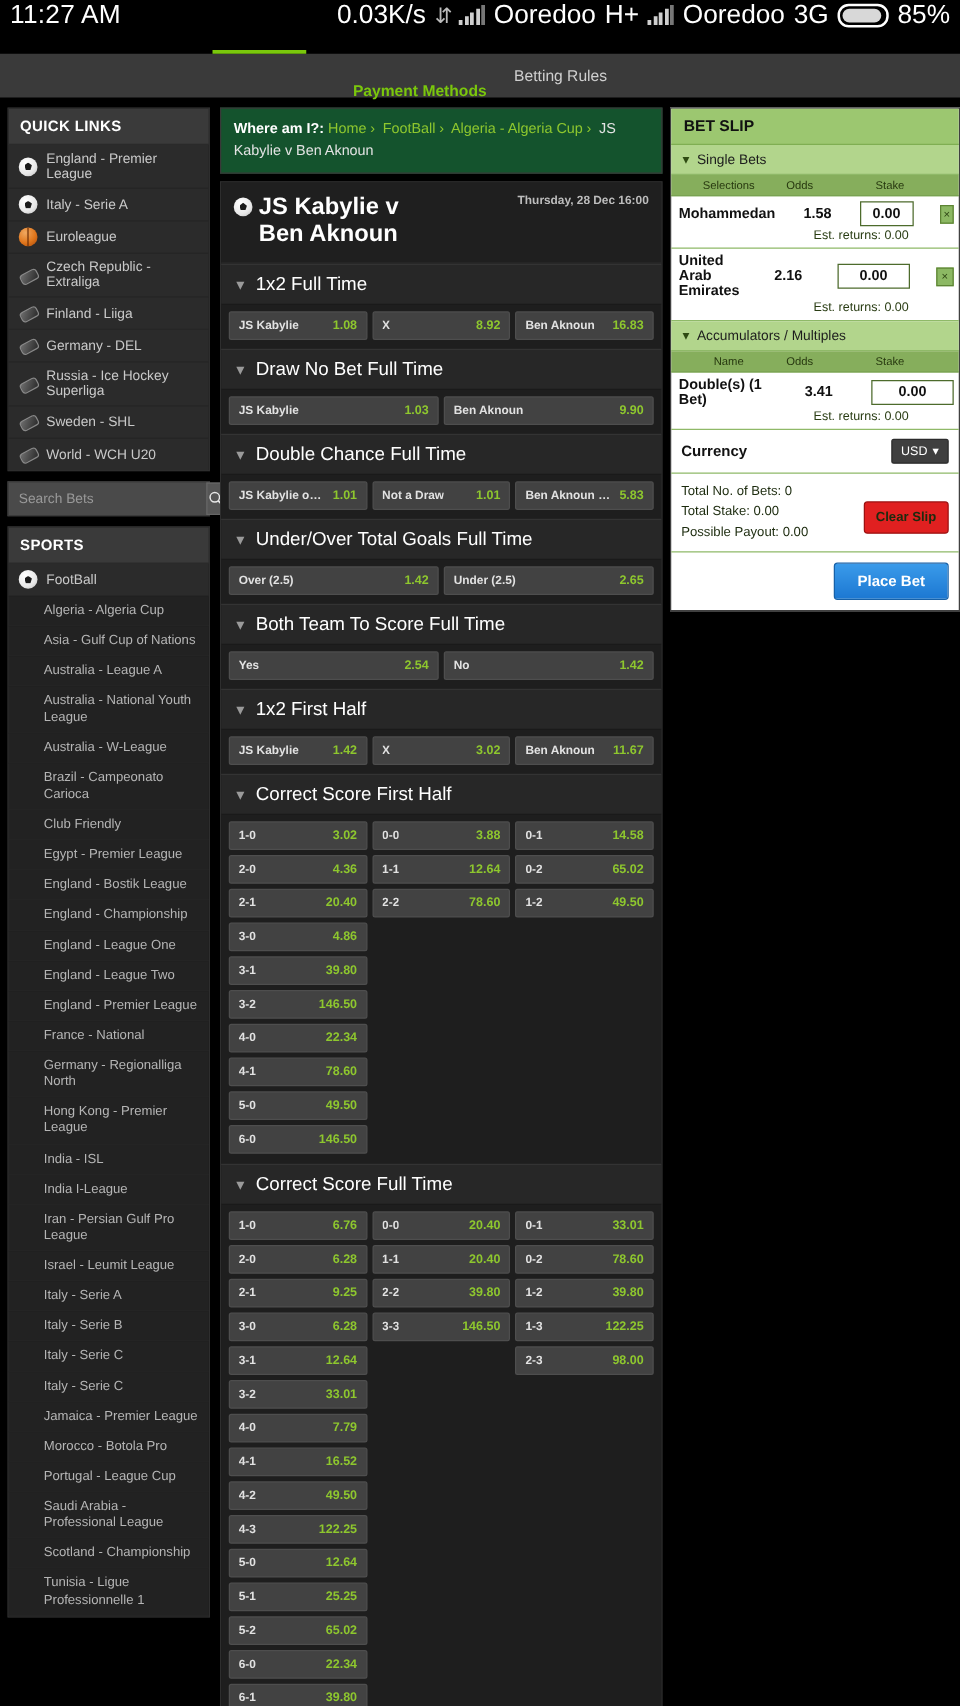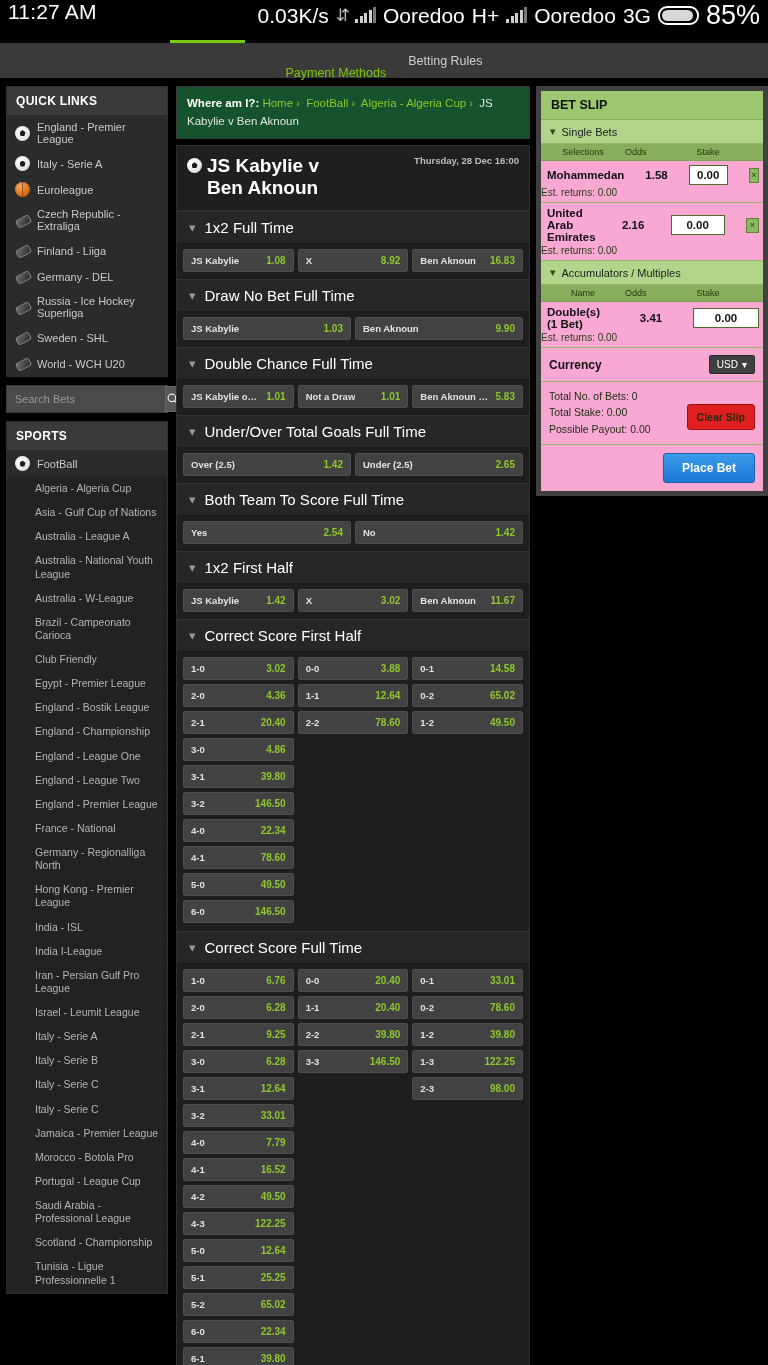--- a/index.html
+++ b/index.html
@@ -25,34 +25,34 @@
   .sig i:nth-child(1) { height: 4px; }
   .sig i:nth-child(2) { height: 7px; }
   .sig i:nth-child(3) { height: 10px; }
   .sig i:nth-child(4) { height: 13px; }
   .sig i:nth-child(5) { height: 16px; background:#777; }
   .sb-carrier { font-size: 21px; }
   .batt { width: 41px; height: 19px; border: 2px solid #fff; border-radius: 9px;
           position: relative; display:inline-block; }
   .batt::after { content:""; position:absolute; left:2px; top:2px; bottom:2px;
           width: 83%; background:#d8d8d8; border-radius:6px; }
-  .sb-pct { font-size: 27px; }
+  .sb-pct { font-size: 21px; }
 
   
   .topnav {
     background: #3a3a3a; height: 38px; display: flex; align-items: center;
     justify-content: center; gap: 22px; position: relative;
     border-top: 3px solid #000;
   }
   .topnav .accentbar {
     position: absolute; top: -3px; left: 170px; width: 75px; height: 3px;
     background: #7ac70c;
   }
   .tab { font-size: 12.5px; color: #cfcfcf; cursor: pointer; }
-  .tab.active { color: #7ac70c; font-weight: normal; margin-top: 24px; }
+  .tab.active { color: #7ac70c; font-weight: bold; margin-top: 24px; }
 
   
   .page { display: flex; align-items: flex-start; padding: 8px 0 0 0; gap: 0; }
   .col-left { width: 162px; margin-left: 6px; }
   .col-mid { width: 354px; margin-left: 8px; }
   .col-right { width: 232px; margin-left: 6px; }
 
   
   .panel { background: #1b1b1b; border: 1px solid #2e2e2e; margin-bottom: 8px; }
   .panel-head {
@@ -133,21 +133,21 @@
   .sel .nm { color: #e2e2e2; font-size: 9.5px; font-weight: bold;
              white-space: nowrap; overflow: hidden; text-overflow: ellipsis; }
   .sel .od { color: #8ec72e; font-size: 10px; font-weight: bold; padding-left: 6px; }
   .r3 > .sel { width: calc(33.333% - 4px); }
   .r2 > .sel { width: calc(50% - 4px); }
   .grid3 { display: flex; padding: 3px 4px 6px 4px; background: #1e1e1e; }
   .grid3 .gcol { width: 33.333%; display: flex; flex-direction: column; }
   .grid3 .gcol .sel { width: auto; }
 
   
-  .slip { background: #f9a8d4; border: 5px solid #404040; }
+  .slip { background: #ffffff; border: 1px solid #404040; }
   .slip-head { background: #9cc770; color: #111; font-weight: bold;
                font-size: 12.5px; padding: 7px 10px; border-bottom: 1px solid #7fae52; }
   .slip-sec { background: #b2d58c; color: #1d1d1d; font-size: 11px;
               padding: 5px 9px; display:flex; align-items:center; gap:6px;
               border-bottom: 1px solid #8fb968; cursor: pointer; }
   .slip-sec .caret { font-size: 11px; color:#2e4a12; }
   .slip-cols { display: flex; background: #86ae5c; color: #27380f;
                font-size: 9px; padding: 3px 0; border-bottom: 1px solid #79a252; }
   .slip-cols .c1 { flex: 1; text-align: center; }
   .slip-cols .c2 { width: 48px; text-align: left; }
@@ -159,21 +159,21 @@
                      font-weight: bold; color: #111; }
   .slip-row .stake { width: 66px; }
   .slip-row .stake input {
     width: 100%; background: #fff; border: 1px solid #4d6b2c; padding: 3px 4px;
     font-size: 11.5px; text-align: center; font-weight: bold; color: #111;
     font-family: "Liberation Sans", sans-serif; outline: none;
   }
   .rm { width: 16px; height: 15px; margin-left: 3px; background: #8cb863;
         border: 1px solid #5d8434; color: #2a4010; font-size: 9px;
         display: flex; align-items: center; justify-content: center; cursor: pointer; }
-  .est { font-size: 10px; color: #2a3d14; padding: 0 28px 4px 0;
+  .est { text-align: right; font-size: 10px; color: #2a3d14; padding: 0 40px 4px 0;
          border-bottom: 1px solid #8fb968; }
   .currency-row { display: flex; align-items: center; justify-content: space-between;
         padding: 7px 8px; border-bottom: 1px solid #8fb968; }
   .currency-row .clbl { font-size: 12px; font-weight: bold; color: #111; }
   .cur-sel { background: #3f3f3f; color: #fff; font-size: 10px; padding: 3px 7px;
              border: 1px solid #2b2b2b; border-radius: 2px; cursor: pointer;
              display: flex; align-items: center; gap: 4px; }
   .totals { position: relative; padding: 6px 8px 7px 8px; border-bottom: 1px solid #8fb968; }
   .totals div { font-size: 10.5px; color: #1c2b0e; line-height: 1.55; }
   .clear-btn { position: absolute; right: 8px; top: 22px; background: #e02020;

